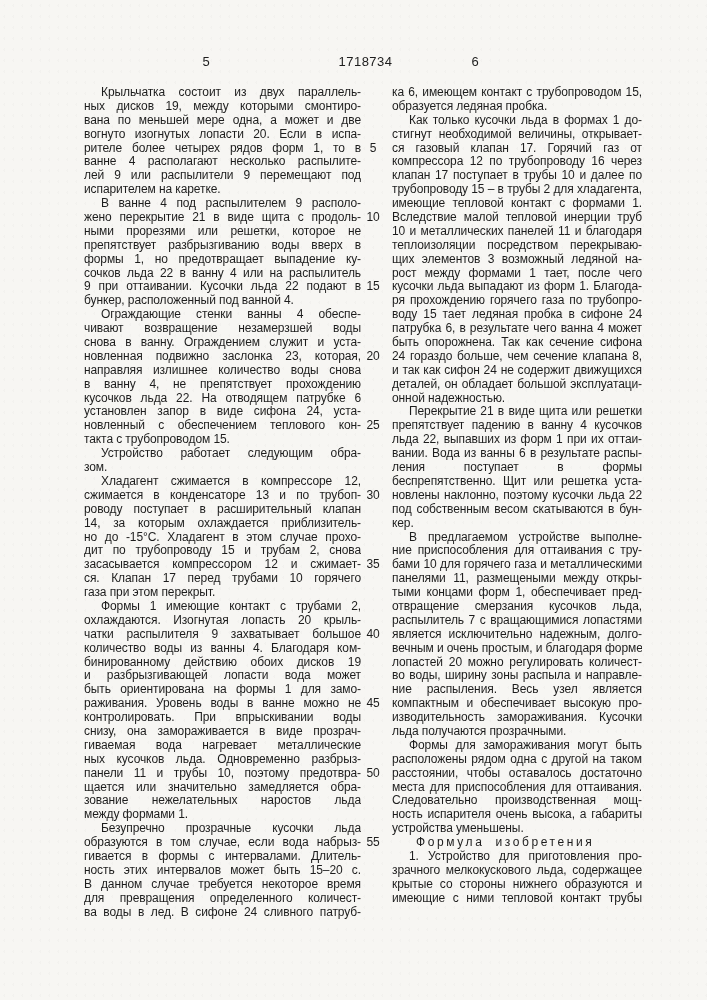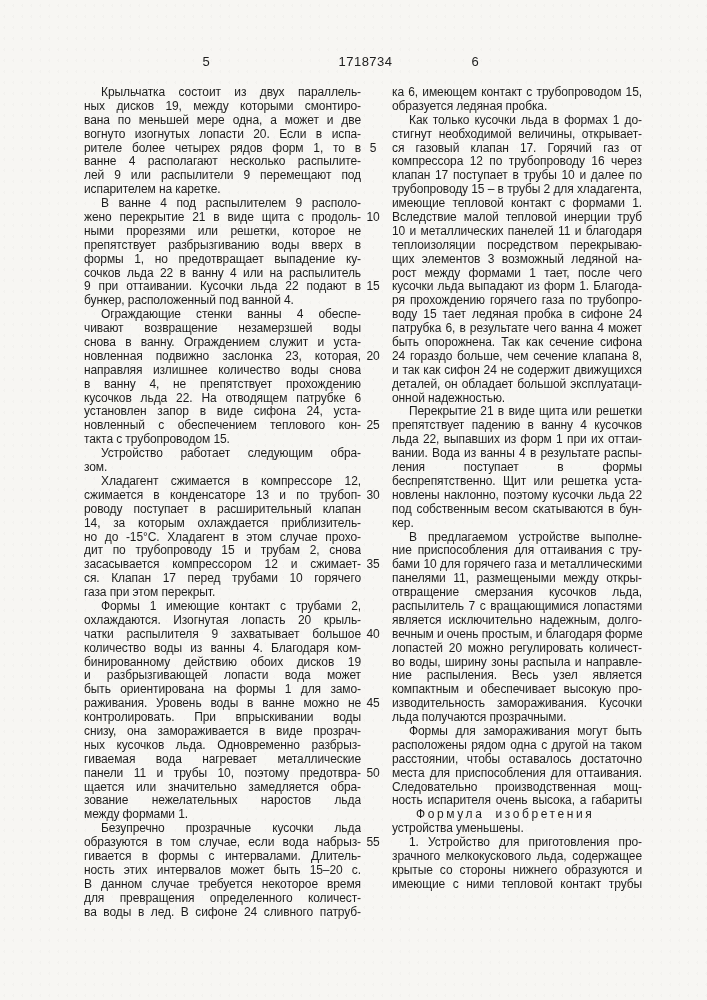--- a/index.html
+++ b/index.html
@@ -102,22 +102,22 @@
       <div class="line para">Формы 1 имеющие контакт с трубами 2,</div>
       <div class="line">охлаждаются. Изогнутая лопасть 20 крыль-</div>
       <div class="line">чатки распылителя 9 захватывает большое</div>
       <div class="line">количество воды из ванны 4. Благодаря ком-</div>
       <div class="line">бинированному действию обоих дисков 19</div>
       <div class="line">и разбрызгивающей лопасти вода может</div>
       <div class="line">быть ориентирована на формы 1 для замо-</div>
       <div class="line">раживания. Уровень воды в ванне можно не</div>
       <div class="line">контролировать. При впрыскивании воды</div>
       <div class="line">снизу, она замораживается в виде прозрач-</div>
+      <div class="line">гиваемая вода нагревает металлические</div>
       <div class="line">ных кусочков льда. Одновременно разбрыз-</div>
-      <div class="line">гиваемая вода нагревает металлические</div>
       <div class="line">панели 11 и трубы 10, поэтому предотвра-</div>
       <div class="line">щается или значительно замедляется обра-</div>
       <div class="line">зование нежелательных наростов льда</div>
       <div class="line end">между формами 1.</div>
       <div class="line para">Безупречно прозрачные кусочки льда</div>
       <div class="line">образуются в том случае, если вода набрыз-</div>
       <div class="line">гивается в формы с интервалами. Длитель-</div>
       <div class="line">ность этих интервалов может быть 15–20 с.</div>
       <div class="line">В данном случае требуется некоторое время</div>
       <div class="line">для превращения определенного количест-</div>
@@ -204,47 +204,48 @@
       <div class="line">воду 15 тает ледяная пробка в сифоне 24</div>
       <div class="line">патрубка 6, в результате чего ванна 4 может</div>
       <div class="line">быть опорожнена. Так как сечение сифона</div>
       <div class="line">24 гораздо больше, чем сечение клапана 8,</div>
       <div class="line">и так как сифон 24 не содержит движущихся</div>
       <div class="line">деталей, он обладает большой эксплуатаци-</div>
       <div class="line end">онной надежностью.</div>
       <div class="line para">Перекрытие 21 в виде щита или решетки</div>
       <div class="line">препятствует падению в ванну 4 кусочков</div>
       <div class="line">льда 22, выпавших из форм 1 при их оттаи-</div>
-      <div class="line">вании. Вода из ванны 4 в результате распы-</div>
+      <div class="line">вании. Вода из ванны 6 в результате распы-</div>
       <div class="line">ления поступает в формы</div>
       <div class="line">беспрепятственно. Щит или решетка уста-</div>
       <div class="line">новлены наклонно, поэтому кусочки льда 22</div>
       <div class="line">под собственным весом скатываются в бун-</div>
       <div class="line end">кер.</div>
       <div class="line para">В предлагаемом устройстве выполне-</div>
       <div class="line">ние приспособления для оттаивания с тру-</div>
       <div class="line">бами 10 для горячего газа и металлическими</div>
       <div class="line">панелями 11, размещеными между откры-</div>
+      <div class="line">тыми концами форм 1, обеспечивает пред-</div>
       <div class="line">отвращение смерзания кусочков льда,</div>
       <div class="line">распылитель 7 с вращающимися лопастями</div>
       <div class="line">является исключительно надежным, долго-</div>
       <div class="line">вечным и очень простым, и благодаря форме</div>
       <div class="line">лопастей 20 можно регулировать количест-</div>
       <div class="line">во воды, ширину зоны распыла и направле-</div>
       <div class="line">ние распыления. Весь узел является</div>
       <div class="line">компактным и обеспечивает высокую про-</div>
       <div class="line">изводительность замораживания. Кусочки</div>
       <div class="line end">льда получаются прозрачными.</div>
       <div class="line para">Формы для замораживания могут быть</div>
       <div class="line">расположены рядом одна с другой на таком</div>
       <div class="line">расстоянии, чтобы оставалось достаточно</div>
       <div class="line">места для приспособления для оттаивания.</div>
       <div class="line">Следовательно производственная мощ-</div>
       <div class="line">ность испарителя очень высока, а габариты</div>
+      <div class="line end">устройства уменьшены.</div>
       <div class="line heading">Формула изобретения</div>
-      <div class="line end">устройства уменьшены.</div>
       <div class="line para">1. Устройство для приготовления про-</div>
       <div class="line">зрачного мелкокускового льда, содержащее</div>
       <div class="line">крытые со стороны нижнего образуются и</div>
       <div class="line">имеющие с ними тепловой контакт трубы</div>
     </div>
 
 </div>
 
 </body></html>

